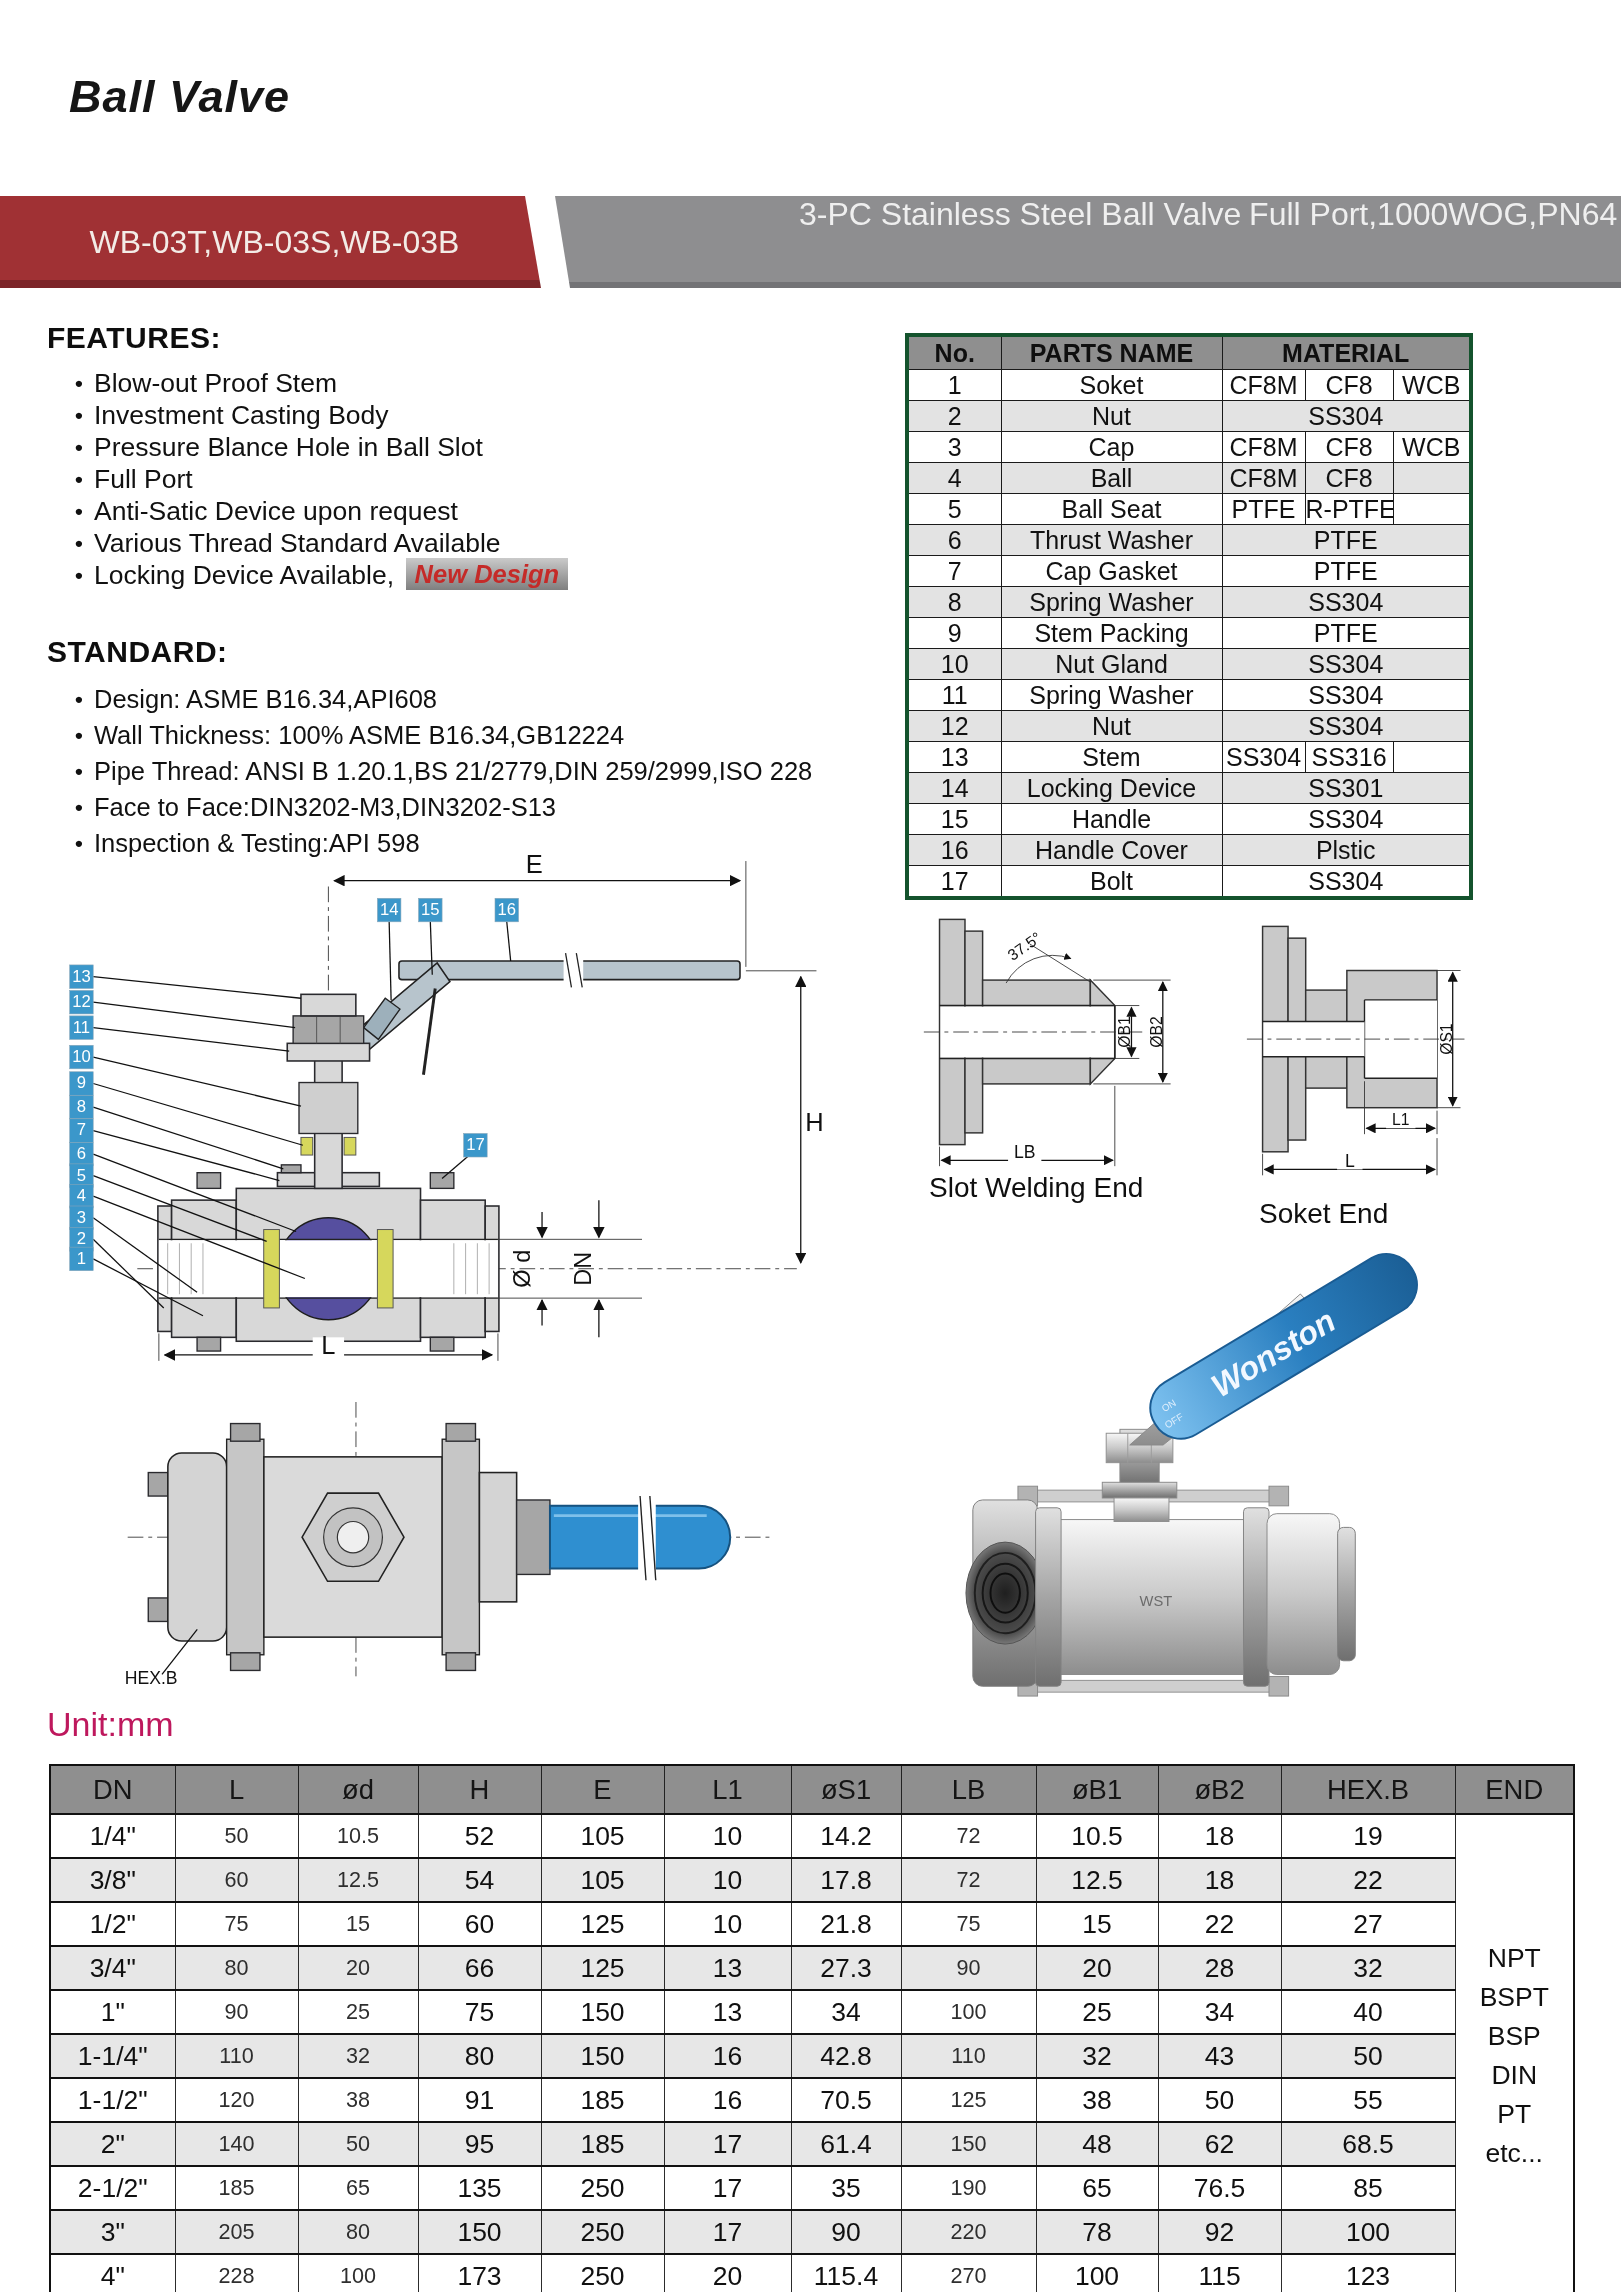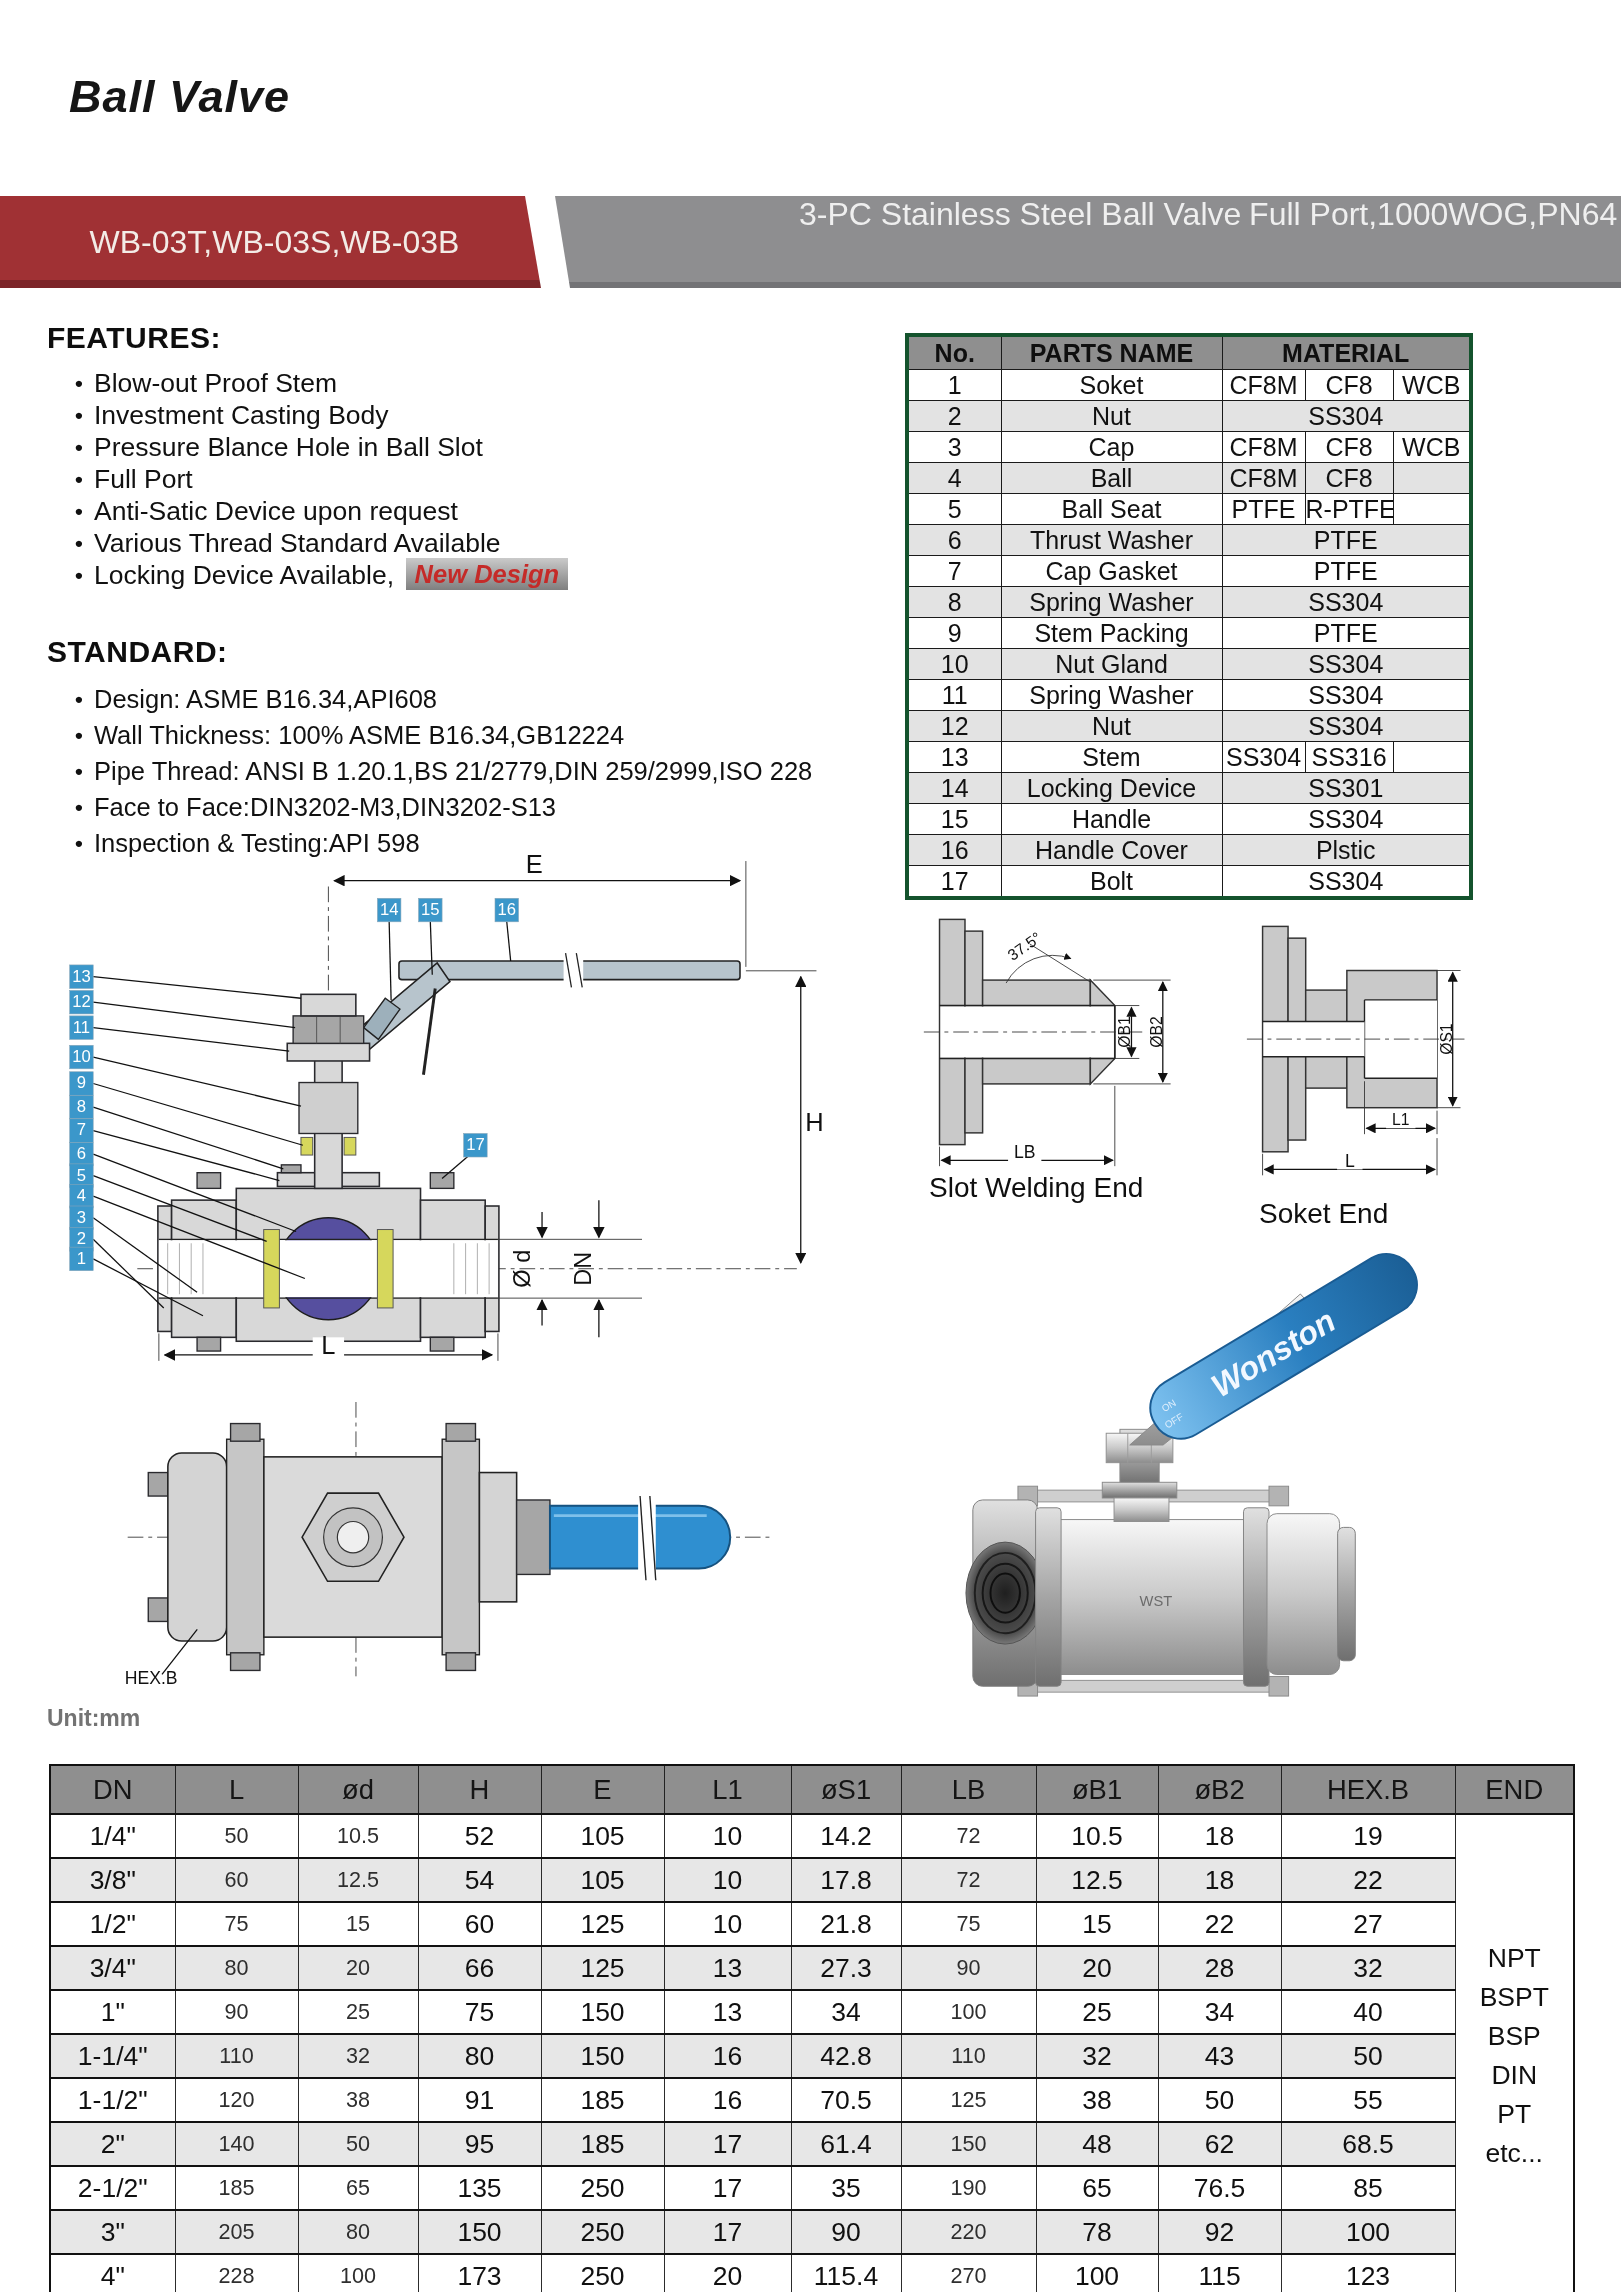--- a/index.html
+++ b/index.html
@@ -48,21 +48,21 @@
   
   .dim-table{position:absolute;left:49px;top:1764px;width:1523px;border:2px solid #111;}
   .dim-table th{background:#8f8f8f;font-weight:normal;font-size:27.4px;height:45px;
                 border:1px solid #222;color:#151515;}
   .dim-table td{border:1px solid #2c2c2c;border-top:2px solid #111;text-align:center;
                 height:40px;font-size:26.5px;color:#101010;}
   .dim-table tr.alt td{background:#e7e7e7;}
   .dim-table td.sm{font-size:21.6px;color:#2e2e2e;}
   .dim-table td.end-cell{background:#ffffff;font-size:26.5px;line-height:39px;vertical-align:middle;}
 
-  .unit-label{position:absolute;left:47px;top:1705px;font-size:23px;color:#737373;font-weight:bold;}
+  .unit-label{position:absolute;left:47px;top:1705px;font-size:34px;color:#be185d;}
 
   .caption{position:absolute;font-size:28px;color:#0f0f0f;}
 
   
   svg text{font-family:"Liberation Sans",sans-serif;}
   .dim{stroke:#111;stroke-width:1.3;fill:none;}
   .thin{stroke:#333;stroke-width:0.9;fill:none;}
   .cl{stroke:#333;stroke-width:0.9;fill:none;stroke-dasharray:16 5 4 5;}
   .part{fill:#d8d8d8;stroke:#2a2a2e;stroke-width:1.6;}
   .part2{fill:#c9c9c9;stroke:#333;stroke-width:1.5;}

